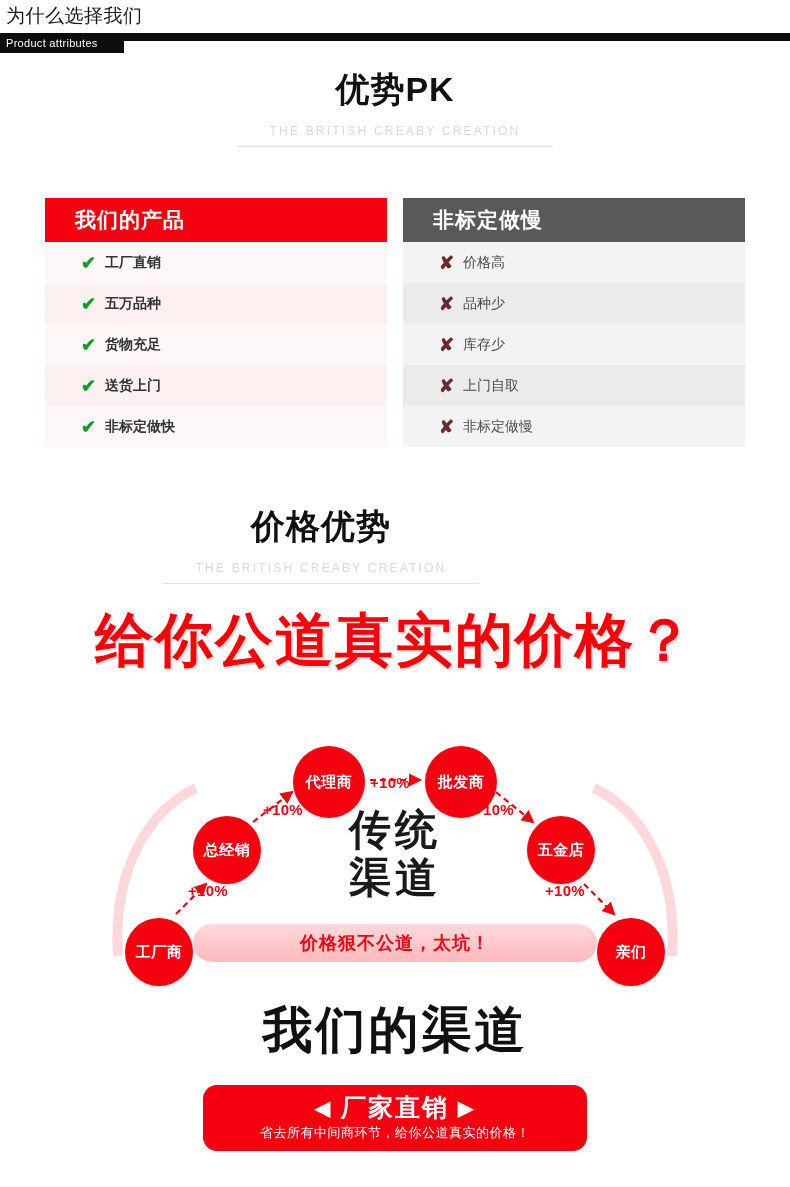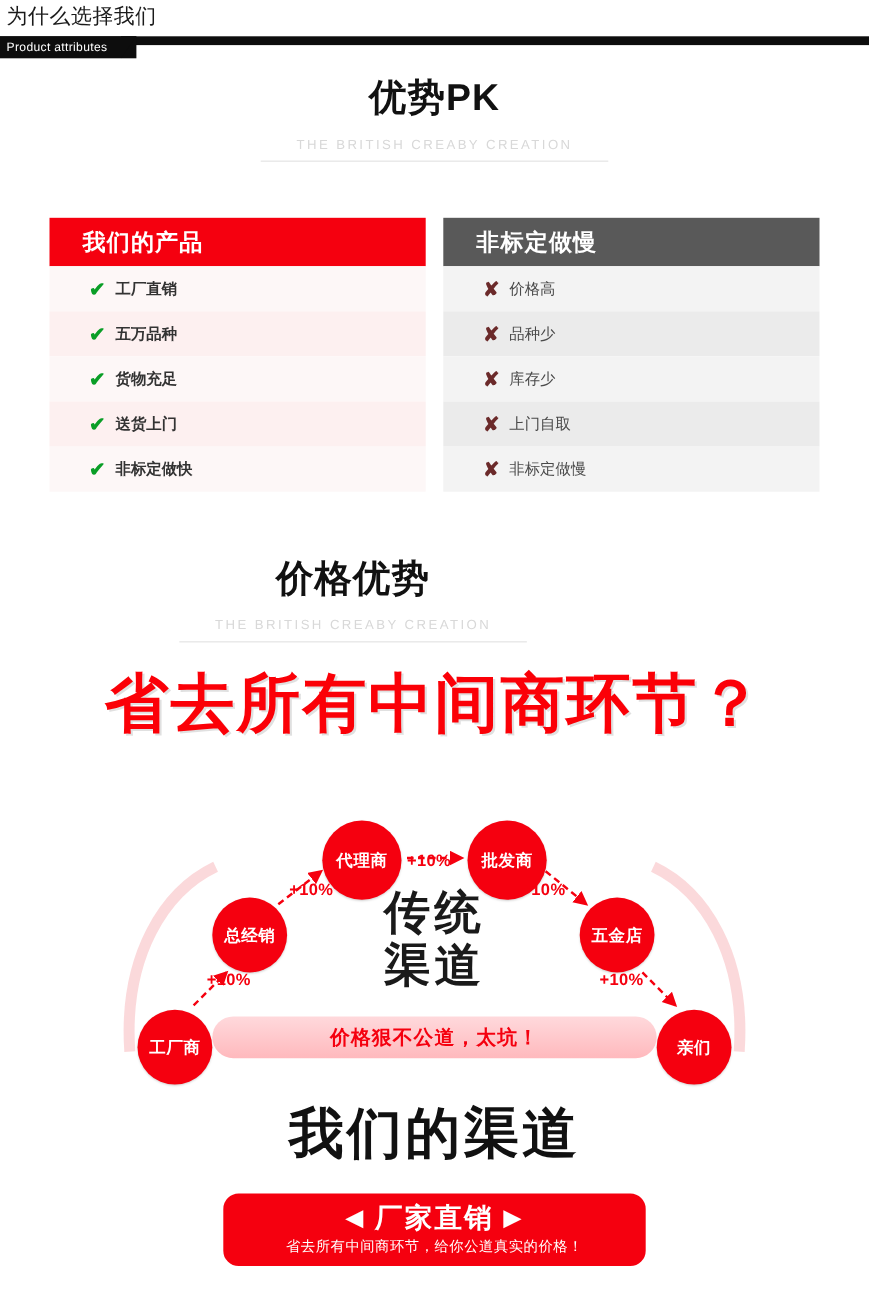--- a/index.html
+++ b/index.html
@@ -219,21 +219,21 @@
     </div>
   </div>
 </div>
 
 <div class="sec-title-block" style="position:absolute; left:0; top:505px; width:642px;">
   <div class="sec-title">价格优势</div>
   <div class="sec-sub">THE BRITISH CREABY CREATION</div>
   <div class="sec-rule"></div>
 </div>
 
-<div class="big-red">省去所有中间商环节？</div>
+<div class="big-red">给你公道真实的价格？</div>
 
 <div class="diagram">
   <svg class="arrows" viewBox="0 0 790 262">
     <defs>
       <marker id="ah" markerWidth="7" markerHeight="7" refX="5" refY="3" orient="auto">
         <path d="M0,0 L6,3 L0,6 z" fill="#f5000f"></path>
       </marker>
     </defs>
     <path d="M176,196 L206,166" stroke="#f5000f" stroke-width="2.2" stroke-dasharray="6,4" fill="none" marker-end="url(#ah)"></path>
     <path d="M253,104 L292,74" stroke="#f5000f" stroke-width="2.2" stroke-dasharray="6,4" fill="none" marker-end="url(#ah)"></path>

